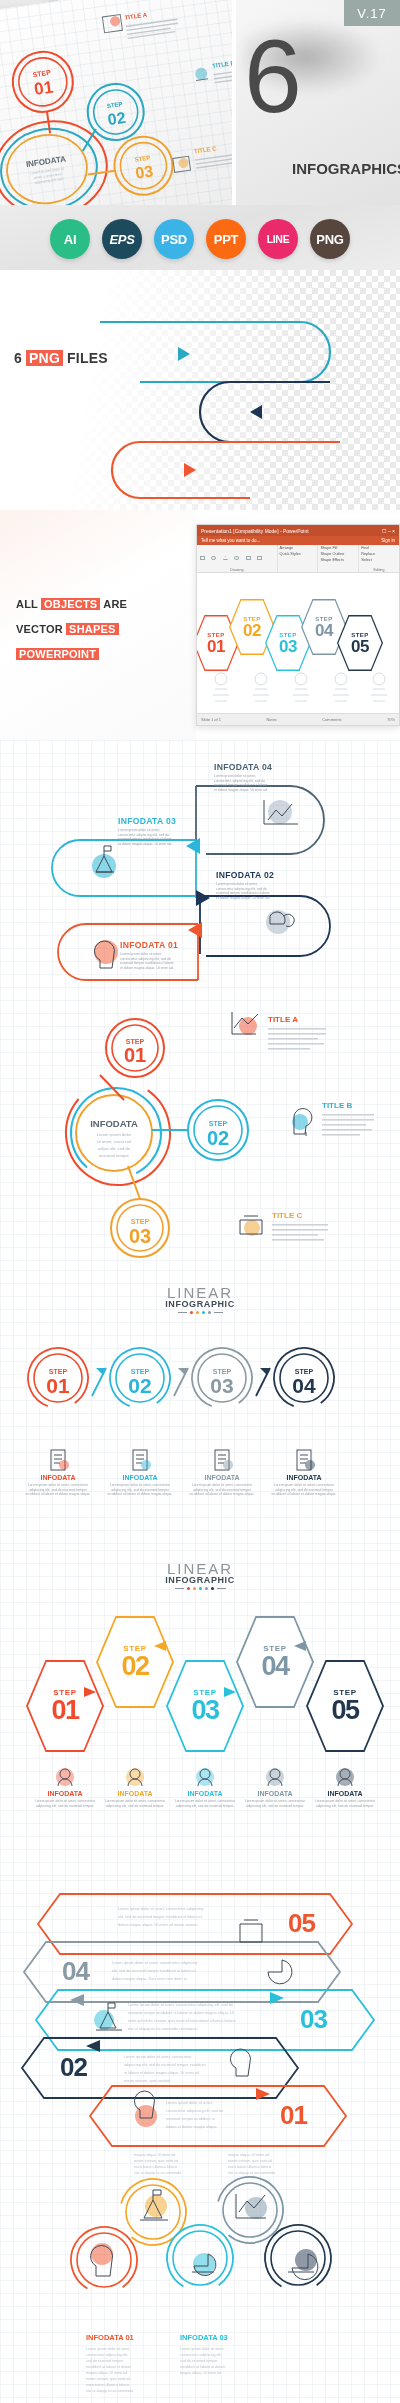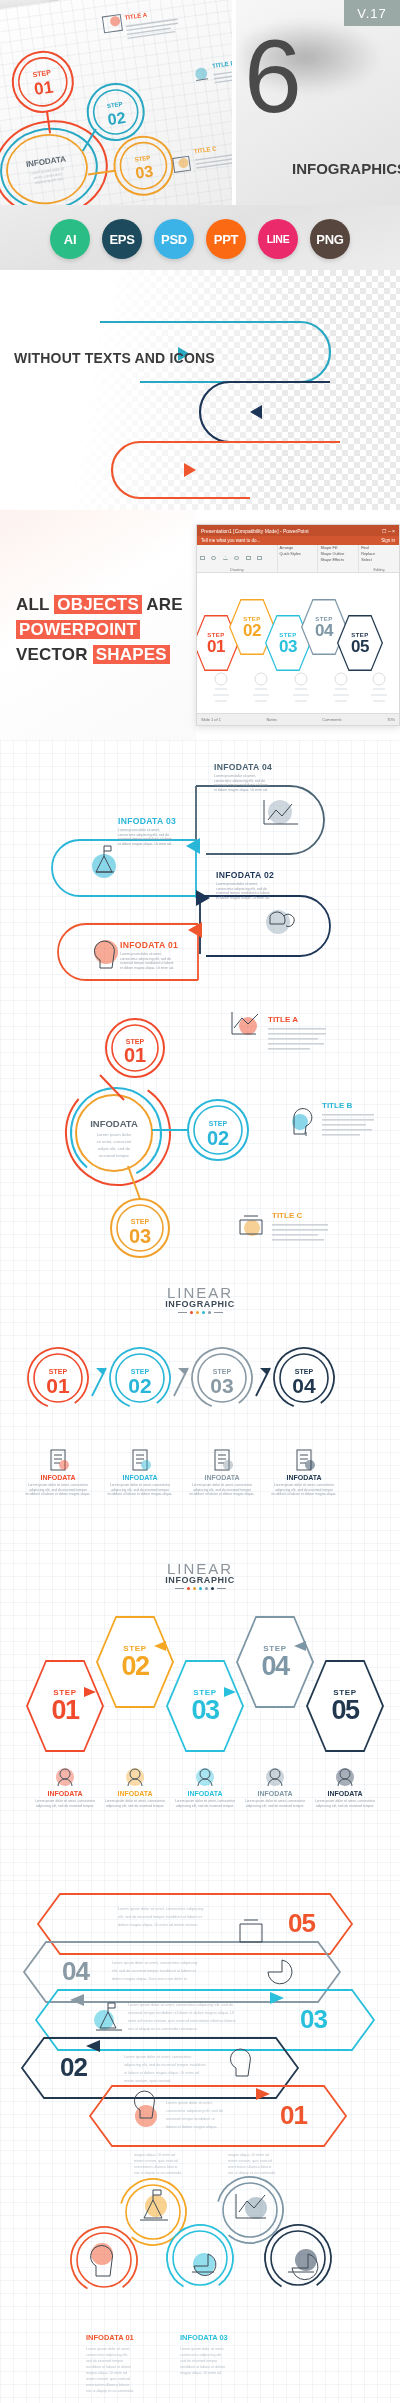--- a/index.html
+++ b/index.html
@@ -98,21 +98,21 @@
   .png-text .ln{ font-size:14px; font-weight:bold; color:#3a3a3a; letter-spacing:.2px; line-height:21px; white-space:nowrap; }
   .hl{ background:#f4604a; color:#fff; padding:0 3px; }
 
   
   #pptsec { top:510px; height:230px; background:#fff; }
   .ppt-left-bg{
     position:absolute; left:0; top:0; width:196px; height:230px;
     background:linear-gradient(150deg,#fdf2ee 0%,#ffffff 42%,#fafafa 100%);
   }
   .ppt-text{ position:absolute; left:16px; top:82px; width:180px; }
-  .ppt-text .ln{ font-size:17px; font-weight:bold; color:#333; line-height:25px; letter-spacing:.2px; white-space:nowrap; }
+  .ppt-text .ln{ font-size:11px; font-weight:bold; color:#333; line-height:25px; letter-spacing:.2px; white-space:nowrap; }
   .pptwin{
     position:absolute; left:196px; top:14px; width:204px; height:202px;
     background:#fff; border:1px solid #d8d8d8; overflow:hidden;
     box-shadow:0 2px 7px rgba(0,0,0,.13);
   }
   .pptwin .title{ height:11px; background:#c14f2c; color:#fff; font-size:5px; padding:3px 4px 0 4px; display:flex; justify-content:space-between; }
   .pptwin .tabs{ height:9px; background:#d2562f; color:#fff; font-size:4.5px; padding:2px 4px 0 4px; display:flex; justify-content:space-between; }
   .pptwin .ribbon{ height:28px; background:#f4f4f4; border-bottom:1px solid #ddd; display:flex; align-items:stretch; }
   .ribgrp{ flex:1; border-right:1px solid #e2e2e2; position:relative; }
   .ribgrp .lbl{ position:absolute; bottom:0; width:100%; text-align:center; font-size:3.6px; color:#777; }
@@ -263,21 +263,21 @@
     <div class="six">6</div>
     <div class="heroInfog">INFOGRAPHICS</div>
   </div>
 </div>
 
 <div class="band" id="badges">
   <div class="badge-row" id="badge-row">
       <div class="badge" style="background: rgb(43, 189, 134);">
         <span>AI</span>
       </div>
-      <div class="badge" style="background: rgb(29, 74, 92);">
+      <div class="badge" style="background: rgb(29, 74, 92); font-style: italic;">
         <span>EPS</span>
       </div>
       <div class="badge" style="background: rgb(59, 179, 230);">
         <span>PSD</span>
       </div>
       <div class="badge" style="background: rgb(251, 106, 18);">
         <span>PPT</span>
       </div>
       <div class="badge small" style="background: rgb(235, 42, 108);">
         <span>LINE</span>
@@ -293,30 +293,30 @@
   <svg width="400" height="240" style="position:absolute;left:0;top:0">
     <path d="M100 52 H300 a30 30 0 0 1 0 60 H140" fill="none" stroke="#29a8c4" stroke-width="2.2"></path>
     <path d="M295 112 H150" fill="none" stroke="#29a8c4" stroke-width="2.2"></path>
     <path d="M190 84 l-12 -7 v14 z" fill="#29a8c4"></path>
     <path d="M330 112 H230 a30 30 0 0 0 0 60 H330" fill="none" stroke="#1d3557" stroke-width="2.2"></path>
     <path d="M250 142 l12 7 v-14 z" fill="#1d3557"></path>
     <path d="M340 172 H140 a28 28 0 0 0 0 56 H250" fill="none" stroke="#f0562d" stroke-width="2.2"></path>
     <path d="M196 200 l-12 -7 v14 z" fill="#f0562d"></path>
   </svg>
   <div class="png-text" id="png-text">
-      <div class="ln"><span>WITHOUT TEXTS AND ICONS</span></div>
+      <div class="ln"><span>6 </span><span class="hl" style="background: rgb(244, 96, 74);">PNG</span><span> FILES</span></div>
     </div>
 </div>
 
 <div class="band" id="pptsec">
   <div class="ppt-left-bg"></div>
   <div class="ppt-text" id="ppt-text">
       <div class="ln"><span>ALL </span><span class="hl" style="background: rgb(244, 96, 74);">OBJECTS</span><span> ARE</span></div>
+      <div class="ln"><span>VECTOR </span><span class="hl" style="background: rgb(244, 96, 74);">SHAPES</span></div>
       <div class="ln"><span class="hl" style="background: rgb(244, 96, 74);">POWERPOINT</span></div>
-      <div class="ln"><span>VECTOR </span><span class="hl" style="background: rgb(244, 96, 74);">SHAPES</span></div>
     </div>
 
   <div class="pptwin">
     <div class="title">
       <span>Presentation1 [Compatibility Mode] - PowerPoint</span>
       <span>☐ – ×</span>
     </div>
     <div class="tabs">
       <span>Tell me what you want to do...</span>
       <span>Sign in</span>

